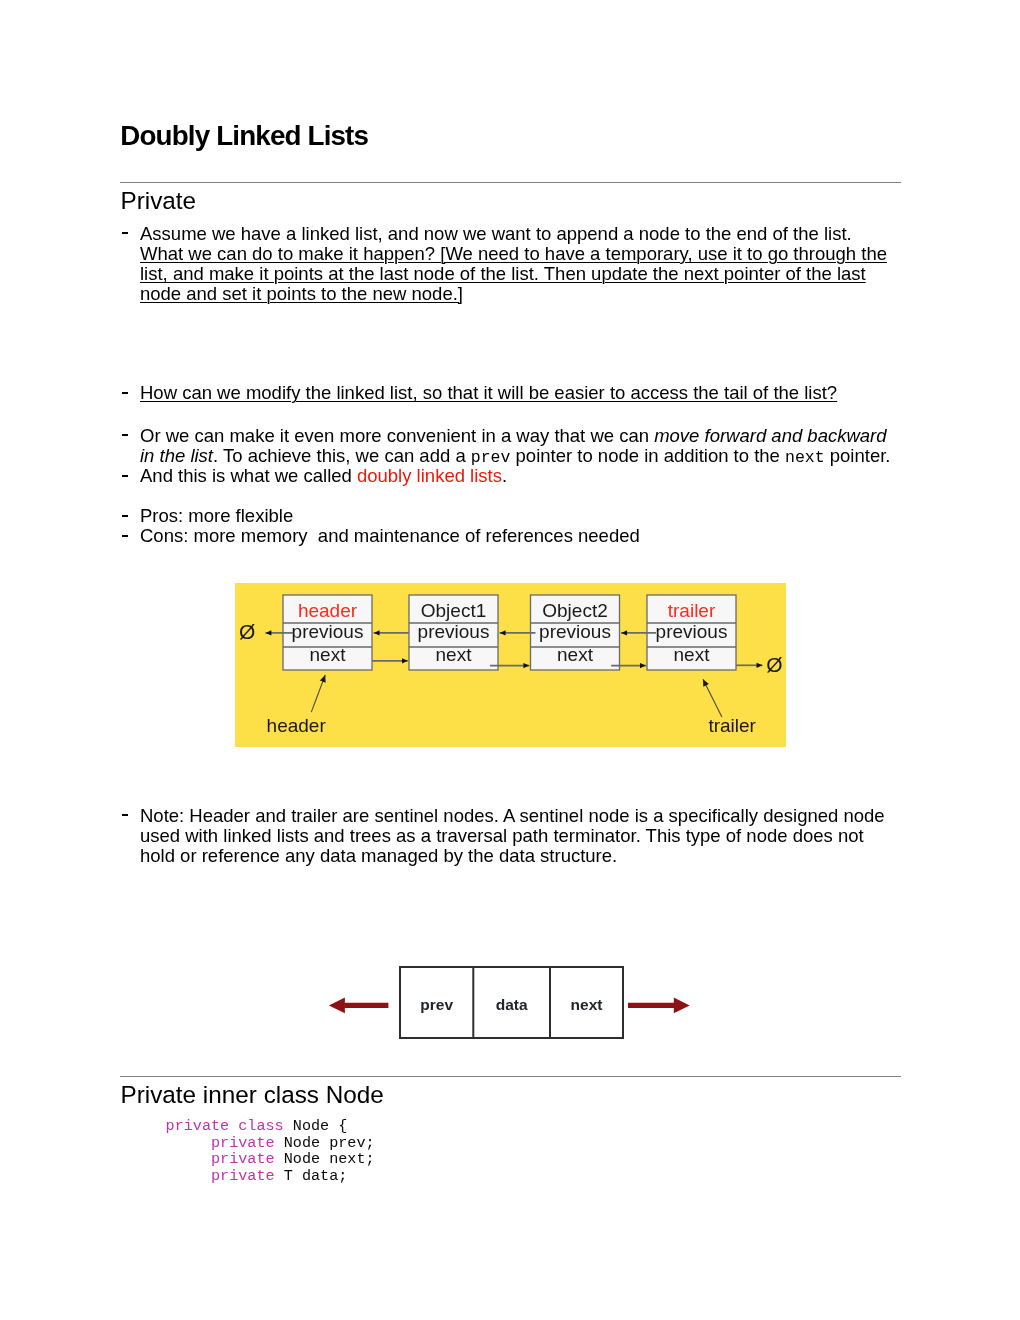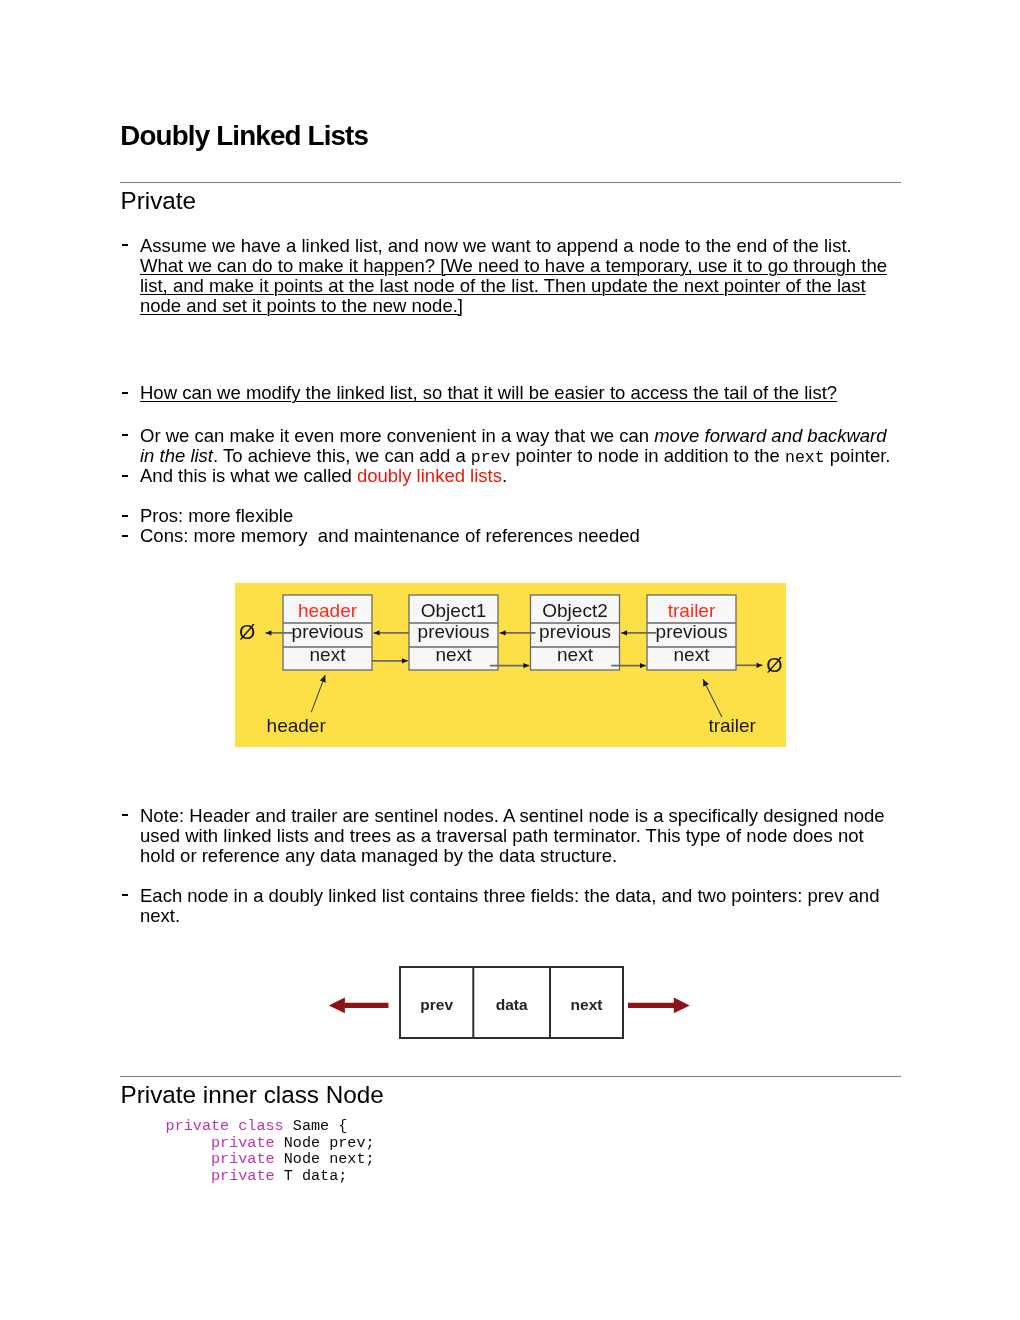--- a/index.html
+++ b/index.html
@@ -23,21 +23,21 @@
 
   
   .body-block{position:absolute;left:140px;width:757px;font-size:18.5px;line-height:20px;}
   .dash{position:absolute;left:-18.5px;top:8.2px;width:6.3px;height:2px;background:#000;}
   .dot{position:absolute;left:-16.9px;top:8.6px;width:5.1px;height:5.1px;border-radius:50%;background:#000;}
   .pre{white-space:pre-wrap;}
   .u{text-decoration:underline;text-underline-offset:2px;text-decoration-thickness:1px;}
   .i{font-style:italic;}
   .red{color:#ea190b;}
   .mono{font-family:"Liberation Mono",monospace;font-size:16.5px;}
-  .blk1{top:236px;}
+  .blk1{top:224px;}
   .blk2{top:303.2px;}
   .blk3{top:383.4px;}
   .blk3s{top:403.2px;left:159px;width:738px;}
   .blk4{top:425.5px;}
   .blk5{top:466.4px;}
   .blk6{top:506.4px;}
   .blk7{top:526.4px;}
   .blk8{top:806px;}
   .blk9{top:886px;}
 
@@ -82,23 +82,20 @@
   </div>
 
   <div class="body-block blk7">
     <span class="dash"></span><span class="pre">Cons: more memory  and maintenance of references needed</span>
   </div>
 
   <div class="body-block blk8">
     <span class="dash"></span><span>Note: Header and trailer are sentinel nodes. A sentinel node is a specifically designed node used with linked lists and trees as a traversal path terminator. This type of node does not hold or reference any data managed by the data structure.</span>
   </div>
 
-  <div class="body-block blk9">
-    <span class="dash"></span><span>Each node in a doubly linked list contains three fields: the data, and two pointers: prev and next.</span>
-  </div>
 
   <div id="diagram1">
     <svg width="551" height="164" viewBox="0 0 551 164">
       <defs>
         <marker id="ahR" markerWidth="8" markerHeight="8" refX="6.4" refY="3.2" orient="auto" markerUnits="userSpaceOnUse">
           <path d="M0.45,0.6 L6.2,3.2 L0.45,5.8 Z" fill="#111"></path>
         </marker>
         <marker id="ahL" markerWidth="8" markerHeight="8" refX="6.4" refY="3.2" orient="auto" markerUnits="userSpaceOnUse">
           <path d="M0.45,0.6 L6.2,3.2 L0.45,5.8 Z" fill="#111"></path>
         </marker>
@@ -174,17 +171,17 @@
           <polygon points="8.9,45.4 24.9,37.4 24.9,53.3" fill="#8b1316"></polygon>
           <line x1="308" y1="45.4" x2="355" y2="45.4" stroke="#8b1316" stroke-width="5.2"></line>
           <polygon points="369.7,45.4 353.8,37.4 353.8,53.3" fill="#8b1316"></polygon>
         </g>
     </svg>
   </div>
 
   <div class="rule rule-2"></div>
   <h2 class="sec-h sec-h-2">Private inner class Node</h2>
 
-  <pre class="code"><span class="kw">private class</span><span> Same {</span>
+  <pre class="code"><span class="kw">private class</span><span> Node {</span>
 <span>     </span><span class="kw">private</span><span> Node prev;</span>
 <span>     </span><span class="kw">private</span><span> Node next;</span>
 <span>     </span><span class="kw">private</span><span> T data;</span></pre>
 </div>
 
 </body></html>

